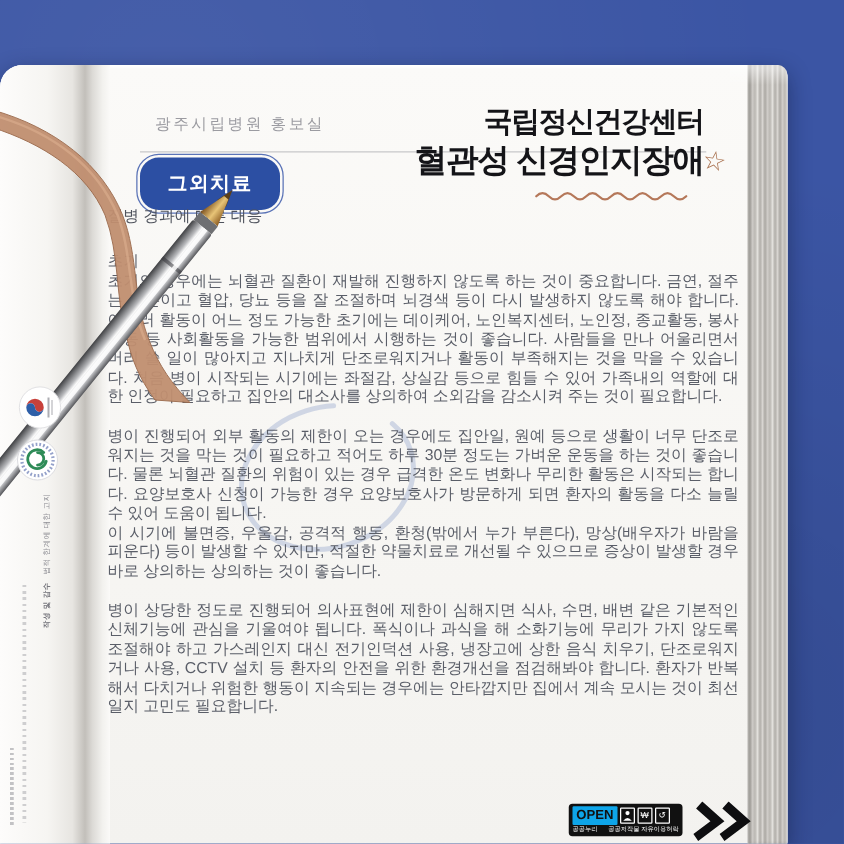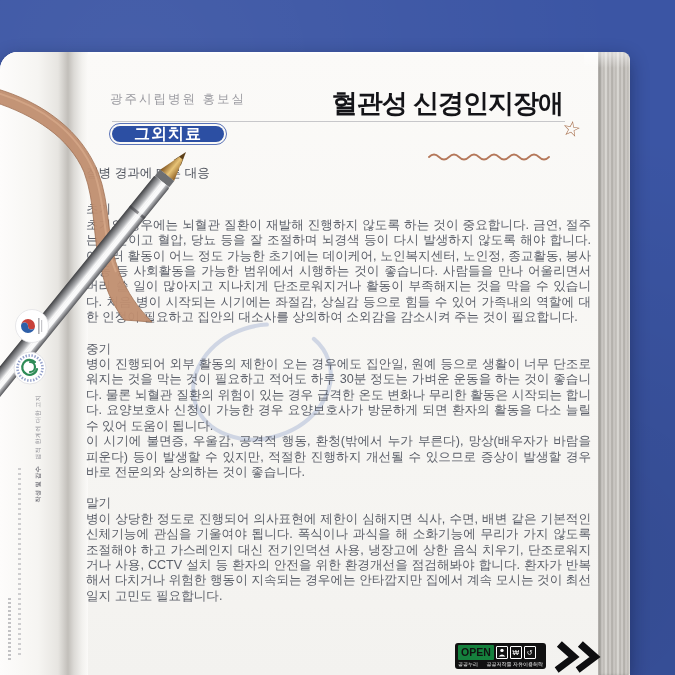--- a/index.html
+++ b/index.html
@@ -27,28 +27,28 @@
   .page-stack{position:absolute;right:0;top:0;width:32px;height:100%;
     border-radius:0 8px 2px 0;
     background:repeating-linear-gradient(90deg,
       #d8d5d1 0px,#aba8a3 2px,#cfccc8 4px,#bab7b2 6px,#e2e0dc 8px,#b1aea9 10px,#d5d2ce 12px);
     box-shadow:inset 2px 0 3px rgba(0,0,0,.15);
   }
   .page-top-bevel{position:absolute;right:0;top:0;width:46px;height:16px;
     background:linear-gradient(180deg,rgba(255,255,255,.55),transparent);
     border-radius:0 8px 0 0;}
   
-  .publisher{position:absolute;left:110px;top:91px;font-size:12.5px;letter-spacing:2px;color:#9b9ba1;}
+  .publisher{position:absolute;left:124px;top:91px;font-size:12.5px;letter-spacing:2px;color:#9b9ba1;}
   .rule{position:absolute;left:112px;top:121px;width:453px;height:1px;background:#c7c7ca;}
   .title-block{position:absolute;right:112px;top:85px;text-align:right;color:#141418;line-height:1.08;}
   .title-org{font-size:23px;font-weight:900;letter-spacing:-1px;}
   .title-doc{font-size:26px;font-weight:900;letter-spacing:-1px;margin-top:4px;text-align:center;}
   .star{position:absolute;right:94px;top:117px;font-size:21px;color:#a9714f;transform:rotate(10deg);font-weight:700;}
   .squiggle{position:absolute;left:426px;top:151px;}
-  .cat-btn{position:absolute;left:112px;top:126px;width:112px;height:16px;
+  .cat-btn{position:absolute;left:112px;top:126px;width:112px;height:42px;
     background:#2c4fa3;border:none;border-radius:15px;color:#fff;font-weight:700;
     font-size:16px;letter-spacing:1px;font-family:Liberation Sans, sans-serif;
     outline:1.5px solid #5a73b7;outline-offset:2.5px;cursor:pointer;
     display:flex;align-items:center;justify-content:center;}
   
   .content{position:absolute;left:86px;top:166px;width:505px;color:#5a5e68;
     font-size:12.6px;line-height:15.4px;text-align:justify;}
   .content .heading{margin:0 0 21px 0;color:#4e525c;}
   .section{margin:0 0 16px 0;}
   .section .label{margin:0;}
@@ -62,21 +62,21 @@
     display:flex;gap:6px;align-items:center;white-space:nowrap;}
   .spine-note .bold{font-weight:700;color:#77777e;}
   .micro1{position:absolute;left:18px;top:468px;width:3px;height:190px;opacity:.45;
     background:repeating-linear-gradient(180deg,#9a9aa0 0 2px,transparent 2px 5px);}
   .micro2{position:absolute;left:8px;top:598px;width:3px;height:62px;opacity:.5;
     background:repeating-linear-gradient(180deg,#8a8a90 0 2px,transparent 2px 4px);}
   
   .kogl{position:absolute;left:455px;top:643px;width:91px;height:26px;background:#111;
     border-radius:3px;display:flex;flex-direction:column;padding:2px 3px;box-sizing:border-box;}
   .kogl-row{display:flex;gap:2px;flex:1;}
-  .kogl-open{background:#15803d;color:#111;font-weight:800;font-size:10.5px;line-height:1;
+  .kogl-open{background:#0ea5e9;color:#111;font-weight:800;font-size:10.5px;line-height:1;
     display:flex;align-items:center;justify-content:center;padding:0 3px;border-radius:1px;}
   .kogl-icons{display:flex;gap:2px;align-items:center;}
   .kogl-ic{width:12px;height:13px;border:1px solid #fff;border-radius:1px;color:#fff;
     display:flex;align-items:center;justify-content:center;font-size:7px;line-height:1;box-sizing:border-box;}
   .kogl-labels{display:flex;justify-content:space-between;color:#fff;font-size:5px;line-height:6px;margin-top:1px;}
   .next-chevrons{position:absolute;left:552px;top:641px;transform:skewX(-6deg);cursor:pointer;}
 </style>
 </head>
 <body>
 
@@ -88,44 +88,43 @@
     <div class="page-top-bevel"></div>
   </div>
 
   <svg class="doodle" width="675" height="675">
     <ellipse cx="262" cy="382" rx="70" ry="56" fill="none" stroke="#7e94c4" stroke-width="4" stroke-linecap="round" stroke-dasharray="320 50" opacity="0.33" transform="rotate(-18 262 382)"></ellipse>
   </svg>
 
   <div class="publisher">광주시립병원 홍보실</div>
   <div class="rule"></div>
   <div class="title-block">
+    <div class="title-org">국립정신건강센터</div>
     <div class="title-doc">혈관성 신경인지장애</div>
   </div>
   <div class="star">☆</div>
   <svg class="squiggle" width="126" height="10">
     <path d="M3 6 q5 -5 10 0 t10 0 t10 0 t10 0 t10 0 t10 0 t10 0 t10 0 t10 0 t10 0 t10 0 t10 0" fill="none" stroke="#b5785a" stroke-width="1.8" stroke-linecap="round"></path>
   </svg>
   <button class="cat-btn">그외치료</button>
 
   <div class="content">
     <p class="heading">질병 경과에 따른 대응</p>
 
     <div class="section">
       <p class="label">초기</p>
       <p>초기의 경우에는 뇌혈관 질환이 재발해 진행하지 않도록 하는 것이 중요합니다. 금연, 절주는 기본이고 혈압, 당뇨 등을 잘 조절하며 뇌경색 등이 다시 발생하지 않도록 해야 합니다. 아울러 활동이 어느 정도 가능한 초기에는 데이케어, 노인복지센터, 노인정, 종교활동, 봉사활동 등 사회활동을 가능한 범위에서 시행하는 것이 좋습니다. 사람들을 만나 어울리면서 머리 쓸 일이 많아지고 지나치게 단조로워지거나 활동이 부족해지는 것을 막을 수 있습니다. 처음 병이 시작되는 시기에는 좌절감, 상실감 등으로 힘들 수 있어 가족내의 역할에 대한 인정이 필요하고 집안의 대소사를 상의하여 소외감을 감소시켜 주는 것이 필요합니다.</p>
     </div>
 
     <div class="section">
-      <p class="label">중기</p>
       <p>병이 진행되어 외부 활동의 제한이 오는 경우에도 집안일, 원예 등으로 생활이 너무 단조로워지는 것을 막는 것이 필요하고 적어도 하루 30분 정도는 가벼운 운동을 하는 것이 좋습니다. 물론 뇌혈관 질환의 위험이 있는 경우 급격한 온도 변화나 무리한 활동은 시작되는 합니다. 요양보호사 신청이 가능한 경우 요양보호사가 방문하게 되면 환자의 활동을 다소 늘릴 수 있어 도움이 됩니다.</p>
-      <p>이 시기에 불면증, 우울감, 공격적 행동, 환청(밖에서 누가 부른다), 망상(배우자가 바람을 피운다) 등이 발생할 수 있지만, 적절한 진행하지 개선될 수 있으므로 증상이 발생할 경우 바로 전문의와 상의하는 것이 좋습니다.</p>
+      <p>이 시기에 불면증, 우울감, 공격적 행동, 환청(밖에서 누가 부른다), 망상(배우자가 바람을 피운다) 등이 발생할 수 있지만, 적절한 약물치료로 개선될 수 있으므로 증상이 발생할 경우 바로 상의하는 상의하는 것이 좋습니다.</p>
     </div>
 
     <div class="section">
-      <p class="label">말기</p>
       <p>병이 상당한 정도로 진행되어 의사표현에 제한이 심해지면 식사, 수면, 배변 같은 기본적인 신체기능에 관심을 기울여야 됩니다. 폭식이나 과식을 해 소화기능에 무리가 가지 않도록 조절해야 하고 가스레인지 대신 전기인덕션 사용, 냉장고에 상한 음식 치우기, 단조로워지거나 사용, CCTV 설치 등 환자의 안전을 위한 환경개선을 점검해봐야 합니다. 환자가 반복해서 다치거나 위험한 행동이 지속되는 경우에는 안타깝지만 집에서 계속 모시는 것이 최선일지 고민도 필요합니다.</p>
     </div>
   </div>
 
   <div class="spine-note">
     <span class="bold">작성 및 감수</span>
     <span>법적 한계에 대한 고지</span>
   </div>
   <div class="micro1"></div>
   <div class="micro2"></div>

